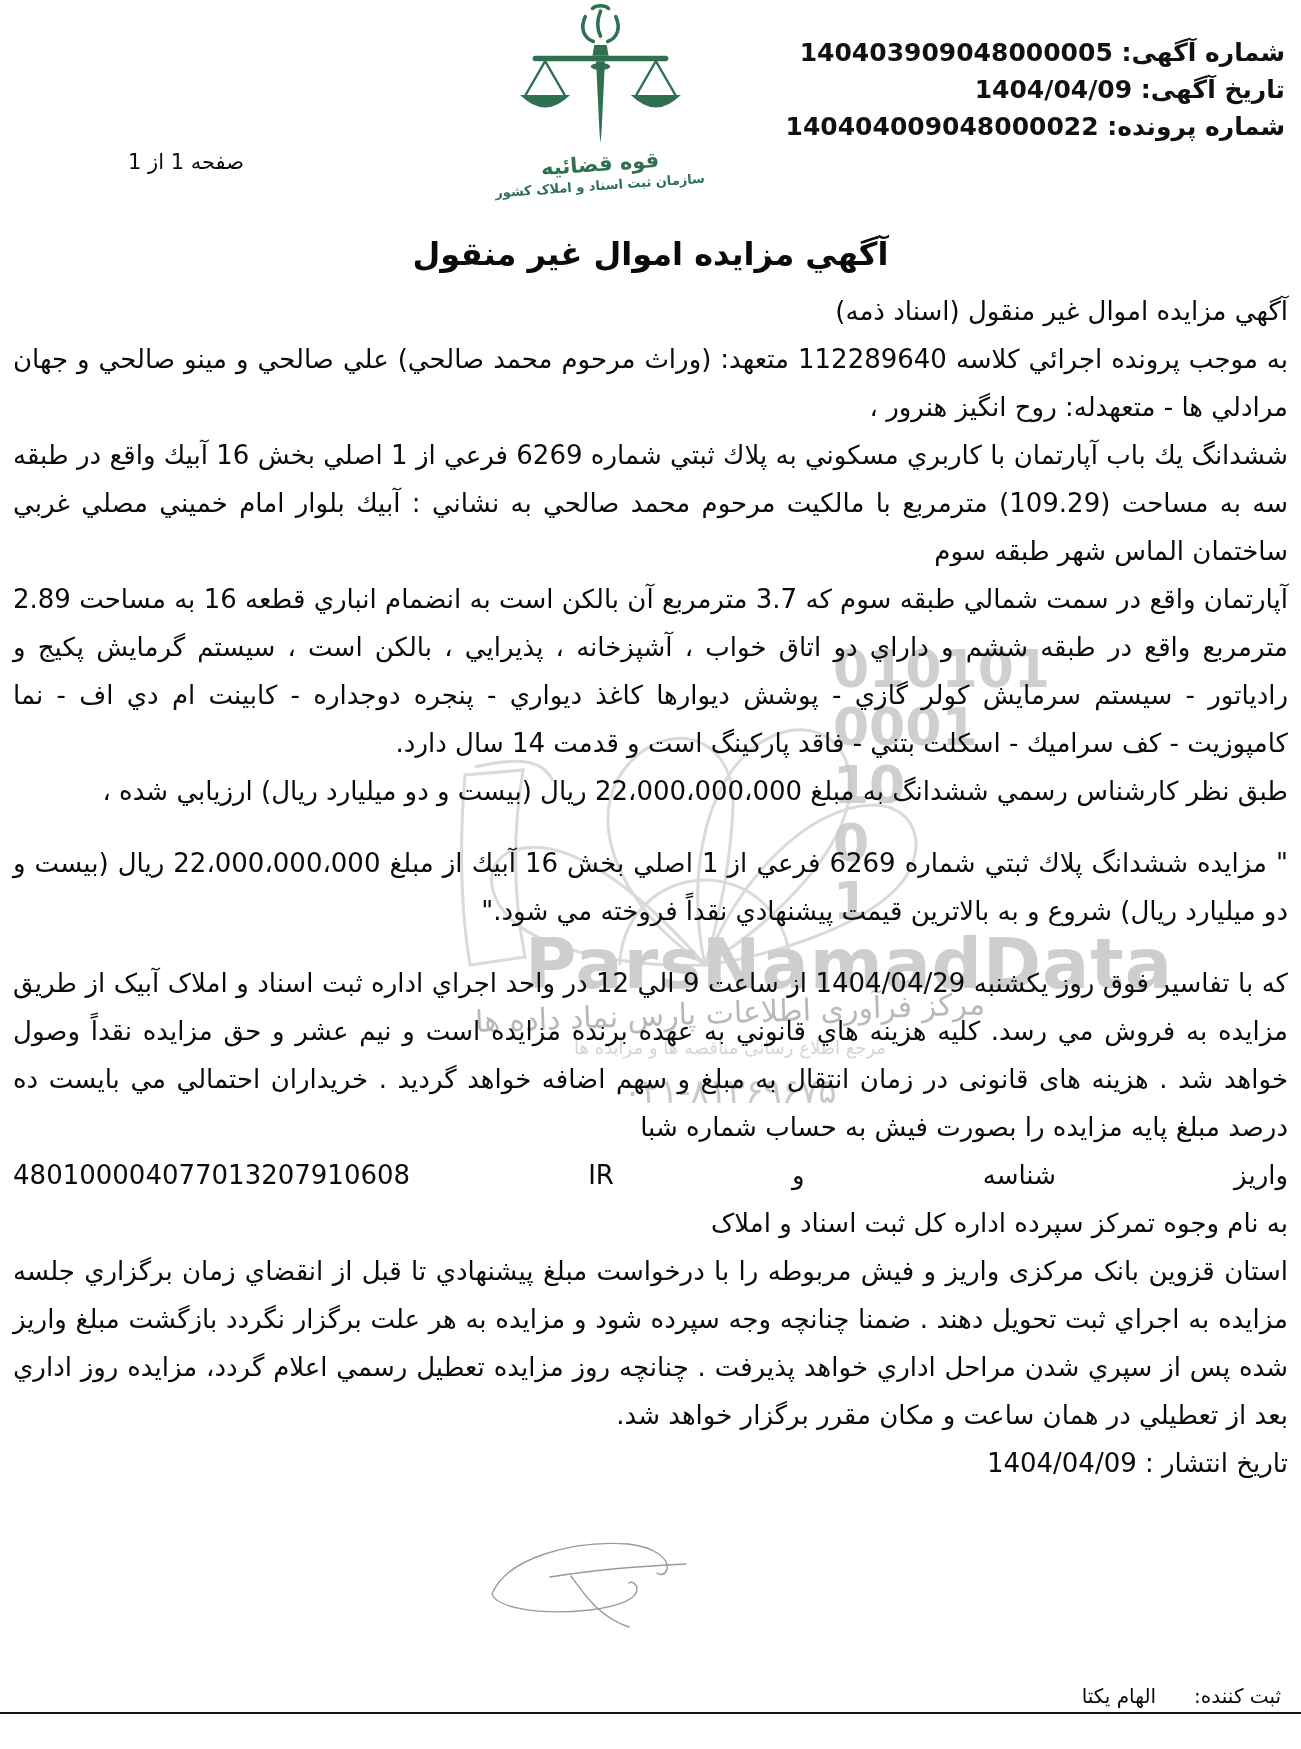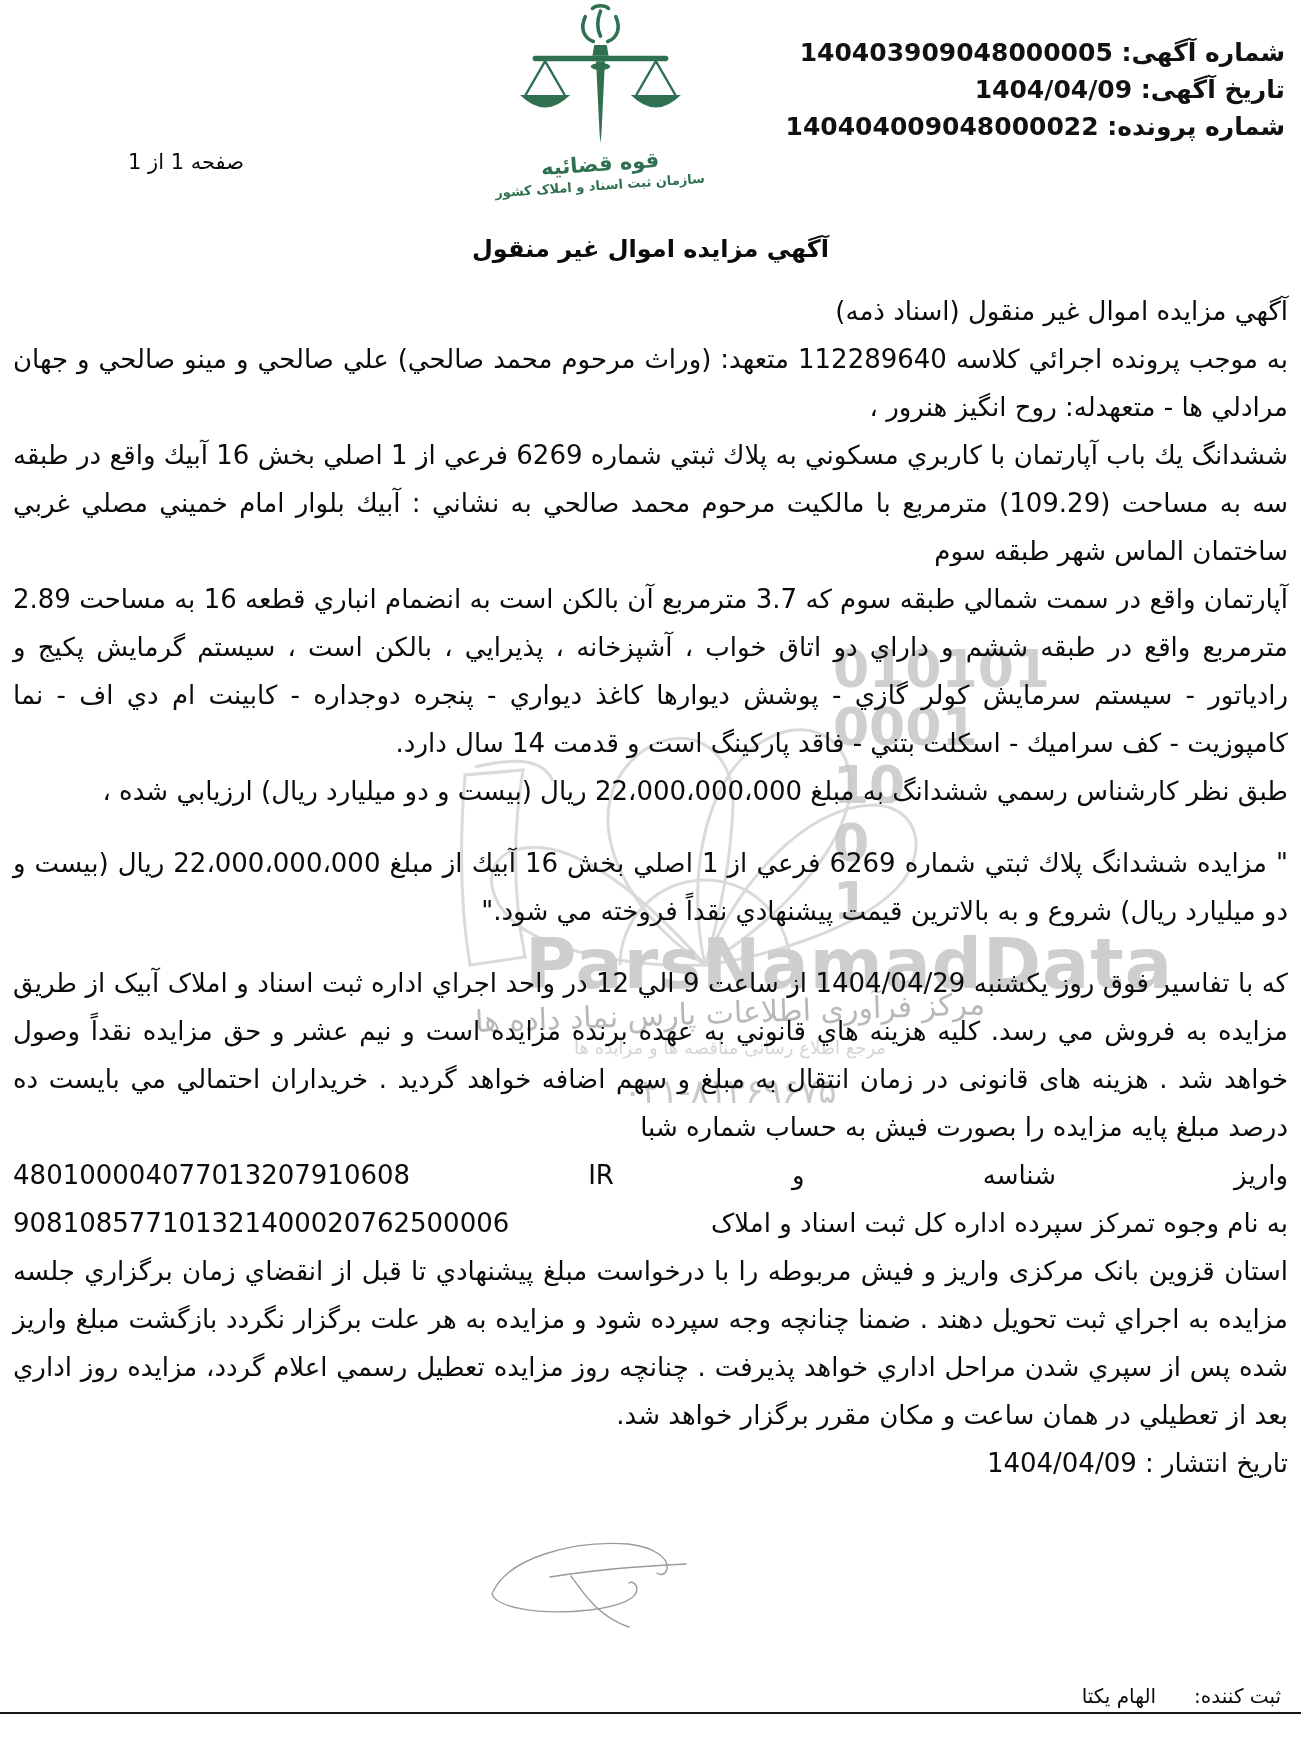--- a/index.html
+++ b/index.html
@@ -25,21 +25,21 @@
   }
   .logo-cal1{font-size:21px;font-weight:700;transform:rotate(-4deg);margin-top:-6px;}
   .logo-cal2{font-size:13px;font-weight:700;transform:rotate(-4deg);margin-top:2px;white-space:nowrap;}
   .page-indicator{
     position:absolute;top:150px;left:128px;
     font-size:21px;font-weight:400;
   }
   
   .doc-title{
     position:absolute;top:235px;left:0;right:0;
-    text-align:center;font-size:24px;font-weight:700;
+    text-align:center;font-size:32px;font-weight:700;
   }
   
   .body-text{
     position:absolute;top:287px;right:13px;left:13px;
     font-size:26px;line-height:48px;
     text-align:justify;
     z-index:2;
   }
   .body-text p{margin:0;}
   .quote-para{margin:24px 0 !important;}
@@ -167,21 +167,20 @@
     <p>كه با تفاسير فوق روز يكشنبه 1404/04/29 از ساعت 9 الي 12 در واحد اجراي اداره ثبت اسناد و املاک آبيک از طريق مزايده به فروش مي رسد. كليه هزينه هاي قانوني به عهده برنده مزايده است و نيم عشر و حق مزايده نقداً وصول خواهد شد . هزينه های قانونی در زمان انتقال به مبلغ و سهم اضافه خواهد گرديد . خريداران احتمالي مي بايست ده درصد مبلغ پايه مزايده را بصورت فيش به حساب شماره شبا</p>
     <div class="spread-line">
       <span>واريز</span>
       <span>شناسه</span>
       <span>و</span>
       <span>IR</span>
       <span>480100004077013207910608</span>
     </div>
     <div class="spread-line">
       <span>به نام وجوه تمركز سپرده اداره كل ثبت اسناد و املاک</span>
-      <span>908108577101321400020762500006</span>
     </div>
     <p>استان قزوين بانک مرکزی واريز و فيش مربوطه را با درخواست مبلغ پيشنهادي تا قبل از انقضاي زمان برگزاري جلسه مزايده به اجراي ثبت تحويل دهند . ضمنا چنانچه وجه سپرده شود و مزايده به هر علت برگزار نگردد بازگشت مبلغ واريز شده پس از سپري شدن مراحل اداري خواهد پذيرفت . چنانچه روز مزايده تعطيل رسمي اعلام گردد، مزايده روز اداري بعد از تعطيلي در همان ساعت و مكان مقرر برگزار خواهد شد.</p>
     <p class="pub-date">تاريخ انتشار : 1404/04/09</p>
   </div>
 
   <svg class="signature" width="235" height="115" viewBox="0 0 235 115">
     <g fill="none" stroke="#9a9a9a" stroke-width="1.4" stroke-linecap="round">
       <path d="M15 64 C30 30 95 12 150 16 C176 19 191 30 189 41 C188 46 183 48 179 45"></path>
       <path d="M72 49 C115 42 165 38 208 36"></path>
       <path d="M14 65 C16 78 56 88 112 82 C142 78 159 71 159 61 C159 56 154 53 151 55"></path>

